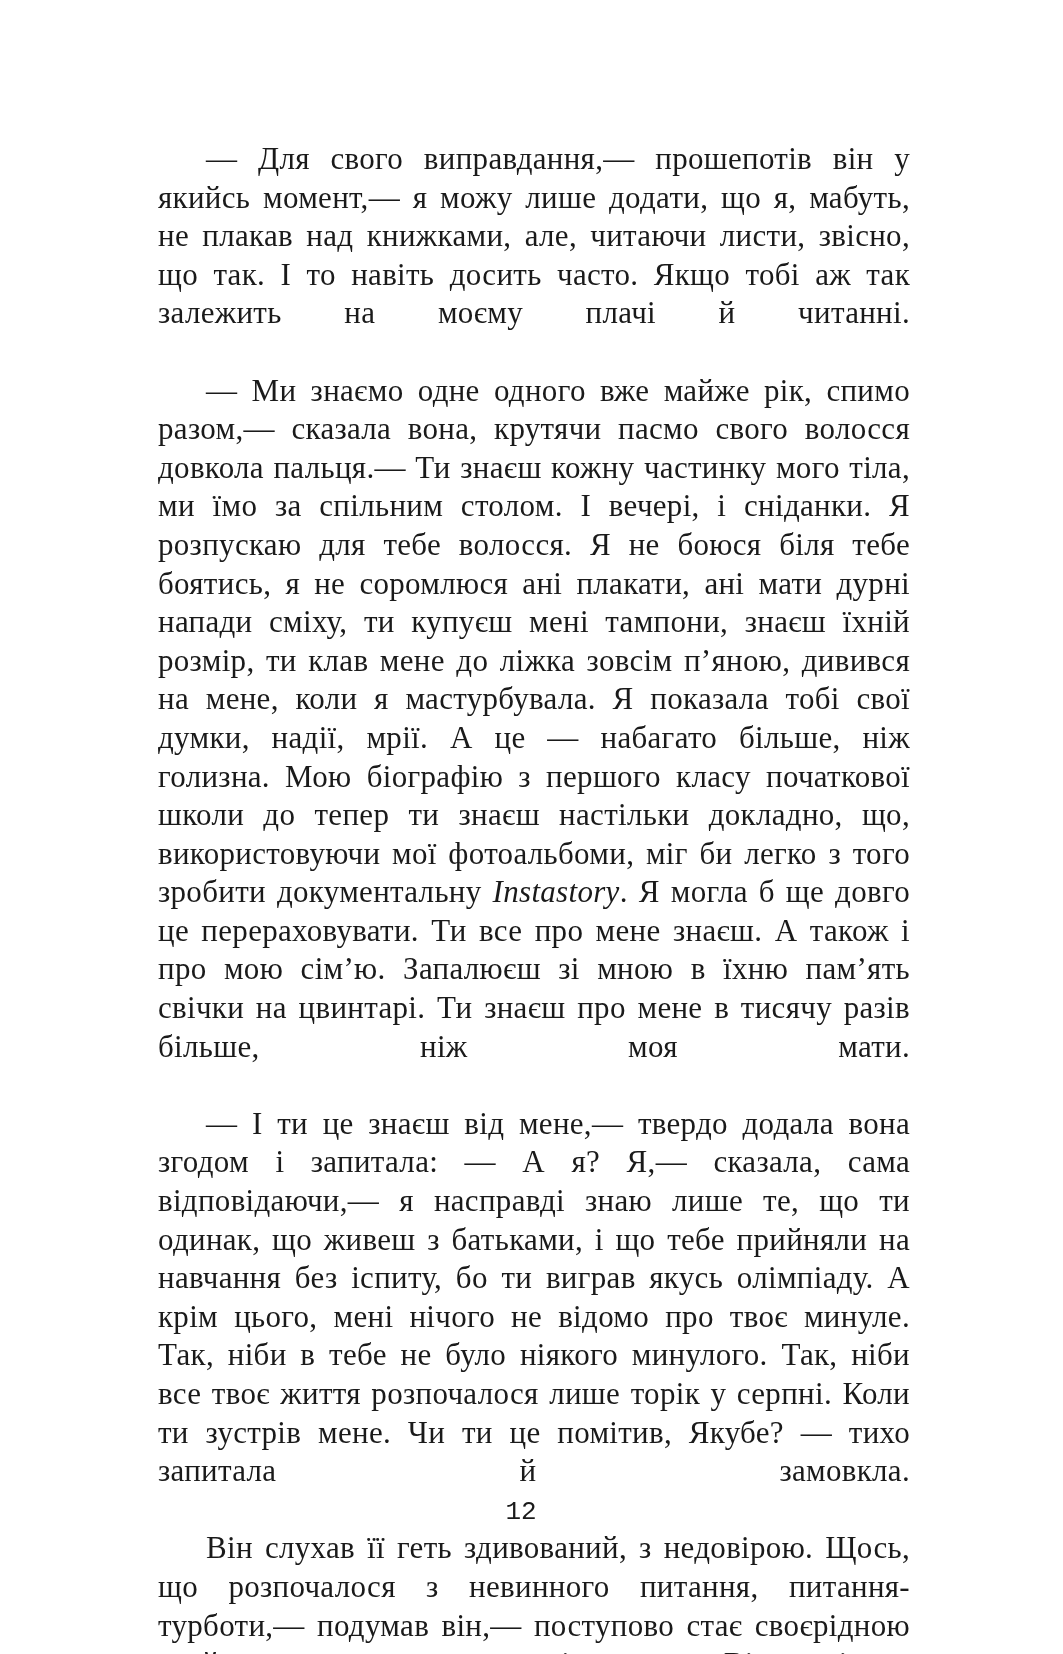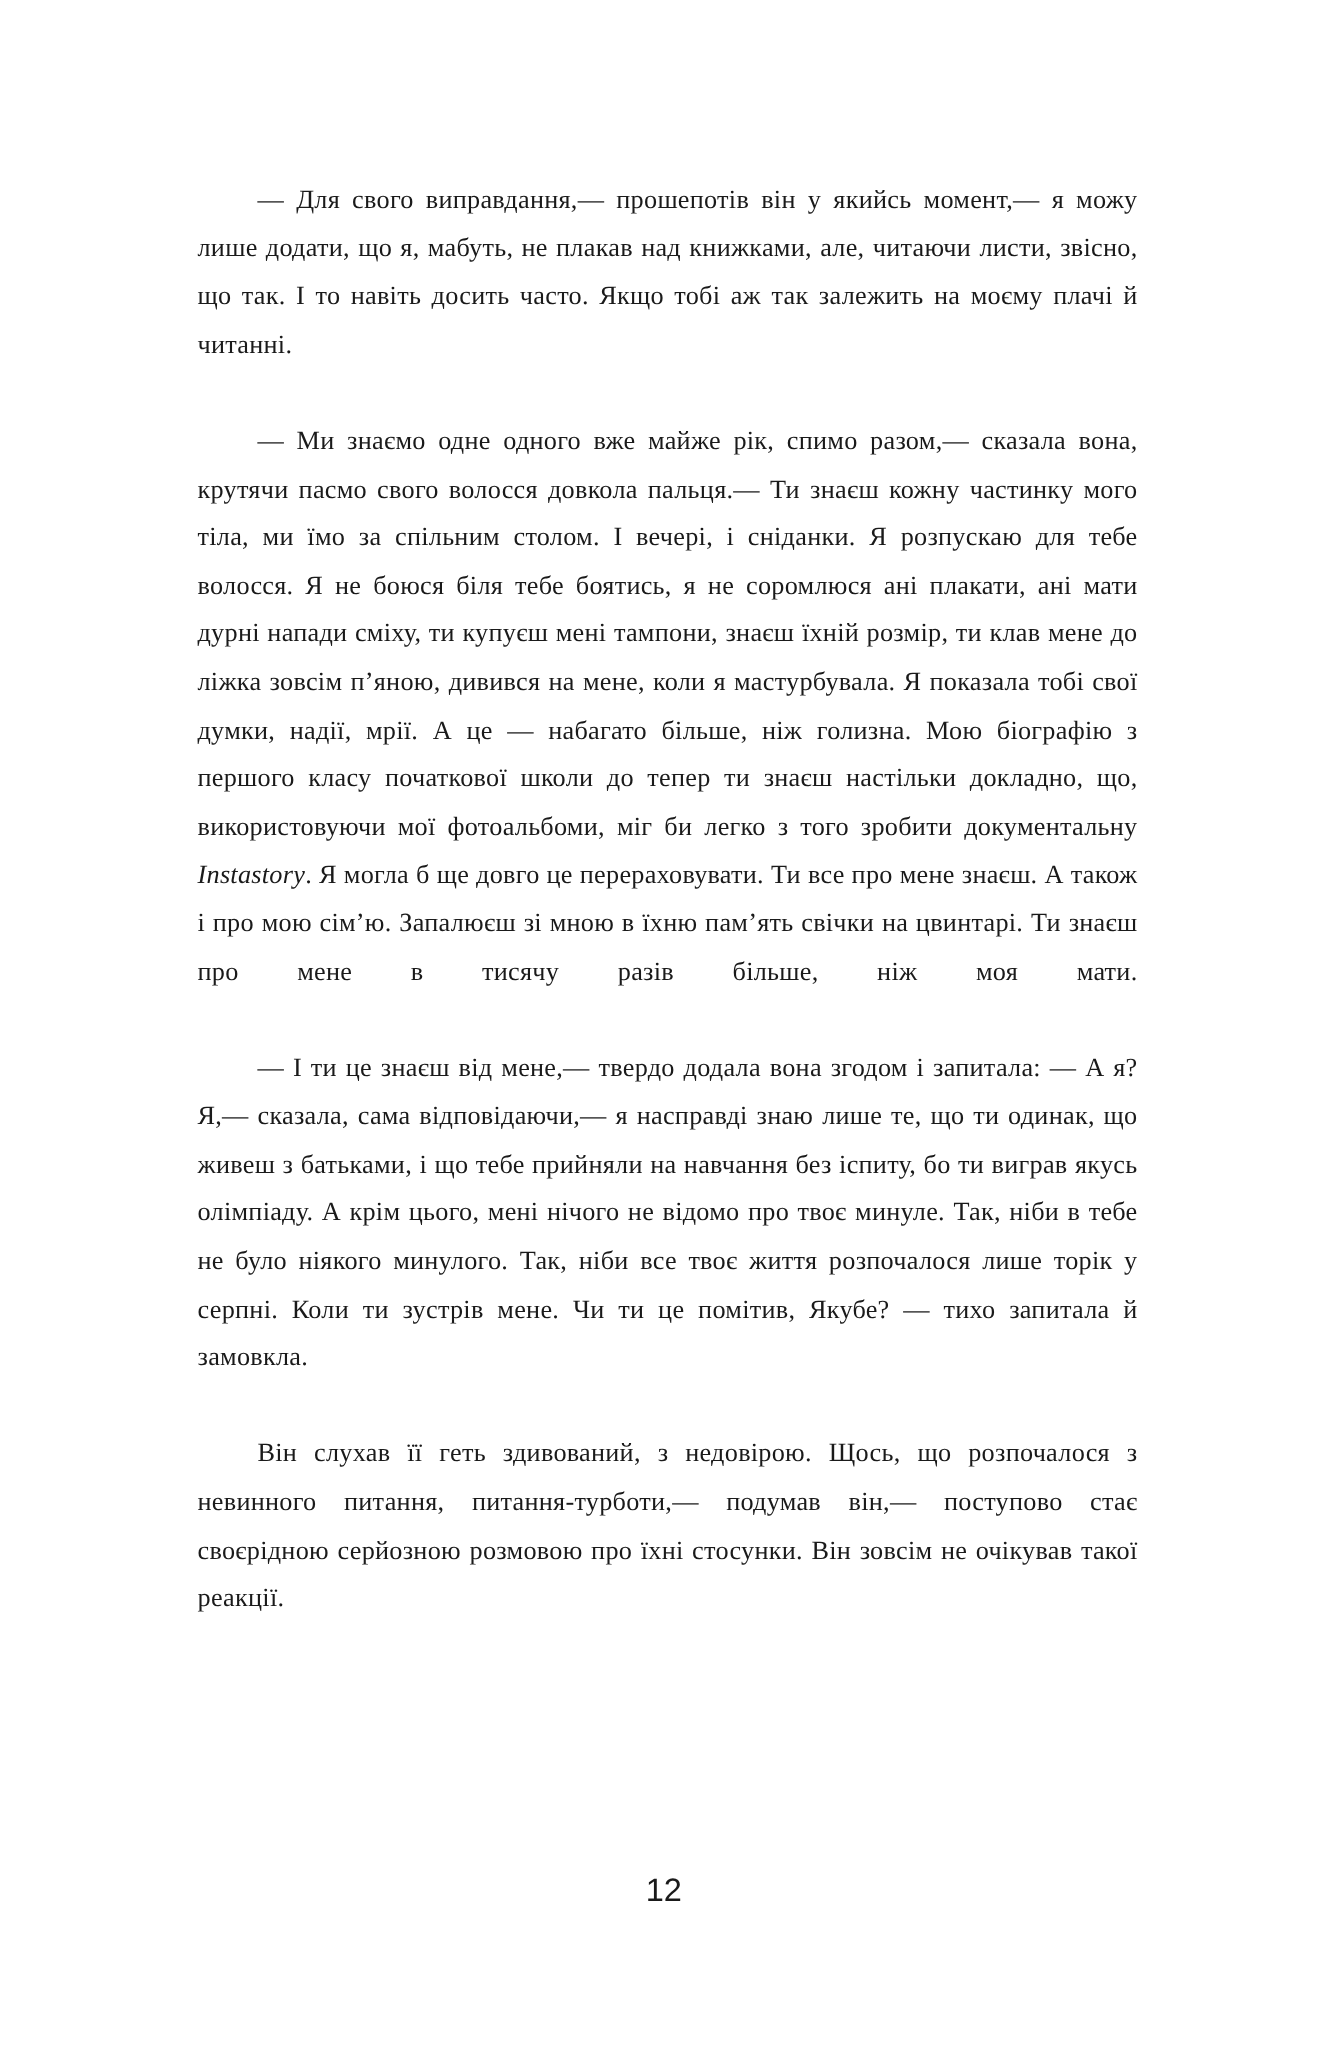--- a/index.html
+++ b/index.html
@@ -24,46 +24,46 @@
   .text-block {
     position: absolute;
     left: 158px;
     top: 140px;
     width: 752px;
   }
   .para {
     margin: 0;
     text-align: justify;
     text-justify: inter-word;
-    font-size: 21px;
+    font-size: 31px;
     line-height: 38.6px;
     text-indent: 48px;
     hyphens: manual;
     -webkit-hyphens: manual;
     font-weight: 400;
     letter-spacing: 0.01em;
     word-spacing: 0.005em;
   }
   .para + .para {
     margin-top: 0;
   }
   .para:last-child {
     text-align: justify;
   }
   em.work-title {
   }
   .folio {
     position: absolute;
-    left: 18px;
+    left: 8px;
     top: 1496px;
     width: 1026px;
     text-align: center;
     font-size: 26px;
     line-height: 32px;
-    font-family: Liberation Sans, sans-serif;
+    font-family: Liberation Mono, monospace;
     color: #1a1a1a;
   }
   
   .para::after {
     content: "";
     display: inline-block;
     width: 100%;
   }
 </style>
 </head>

